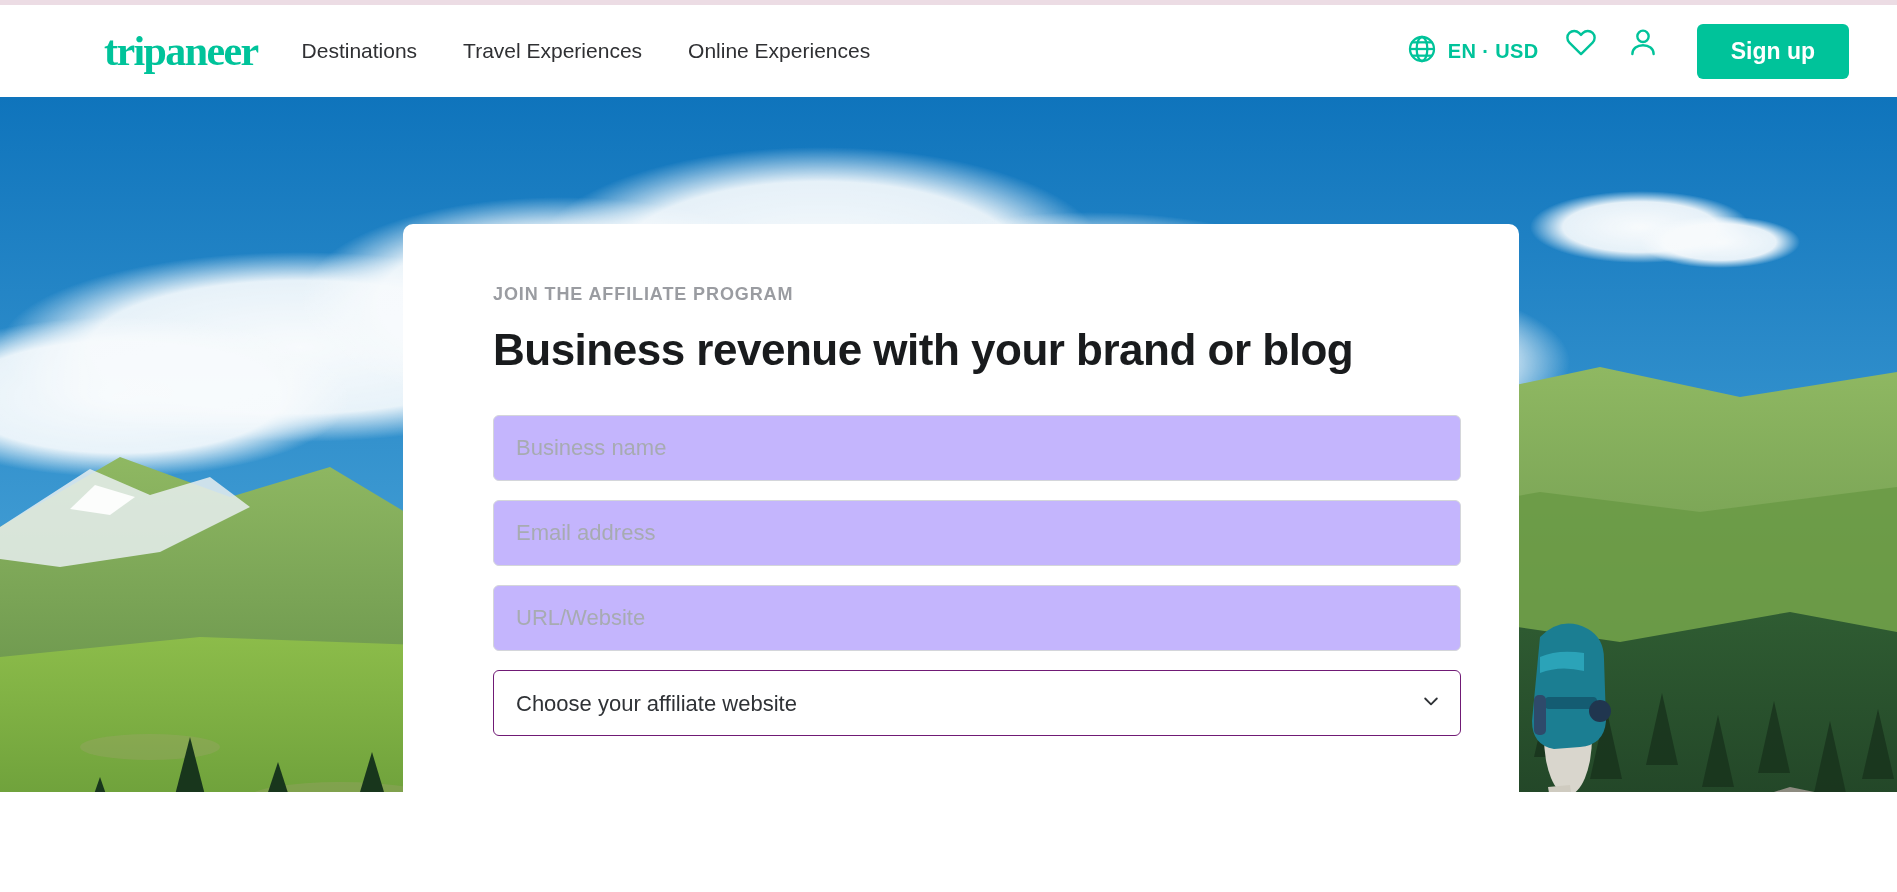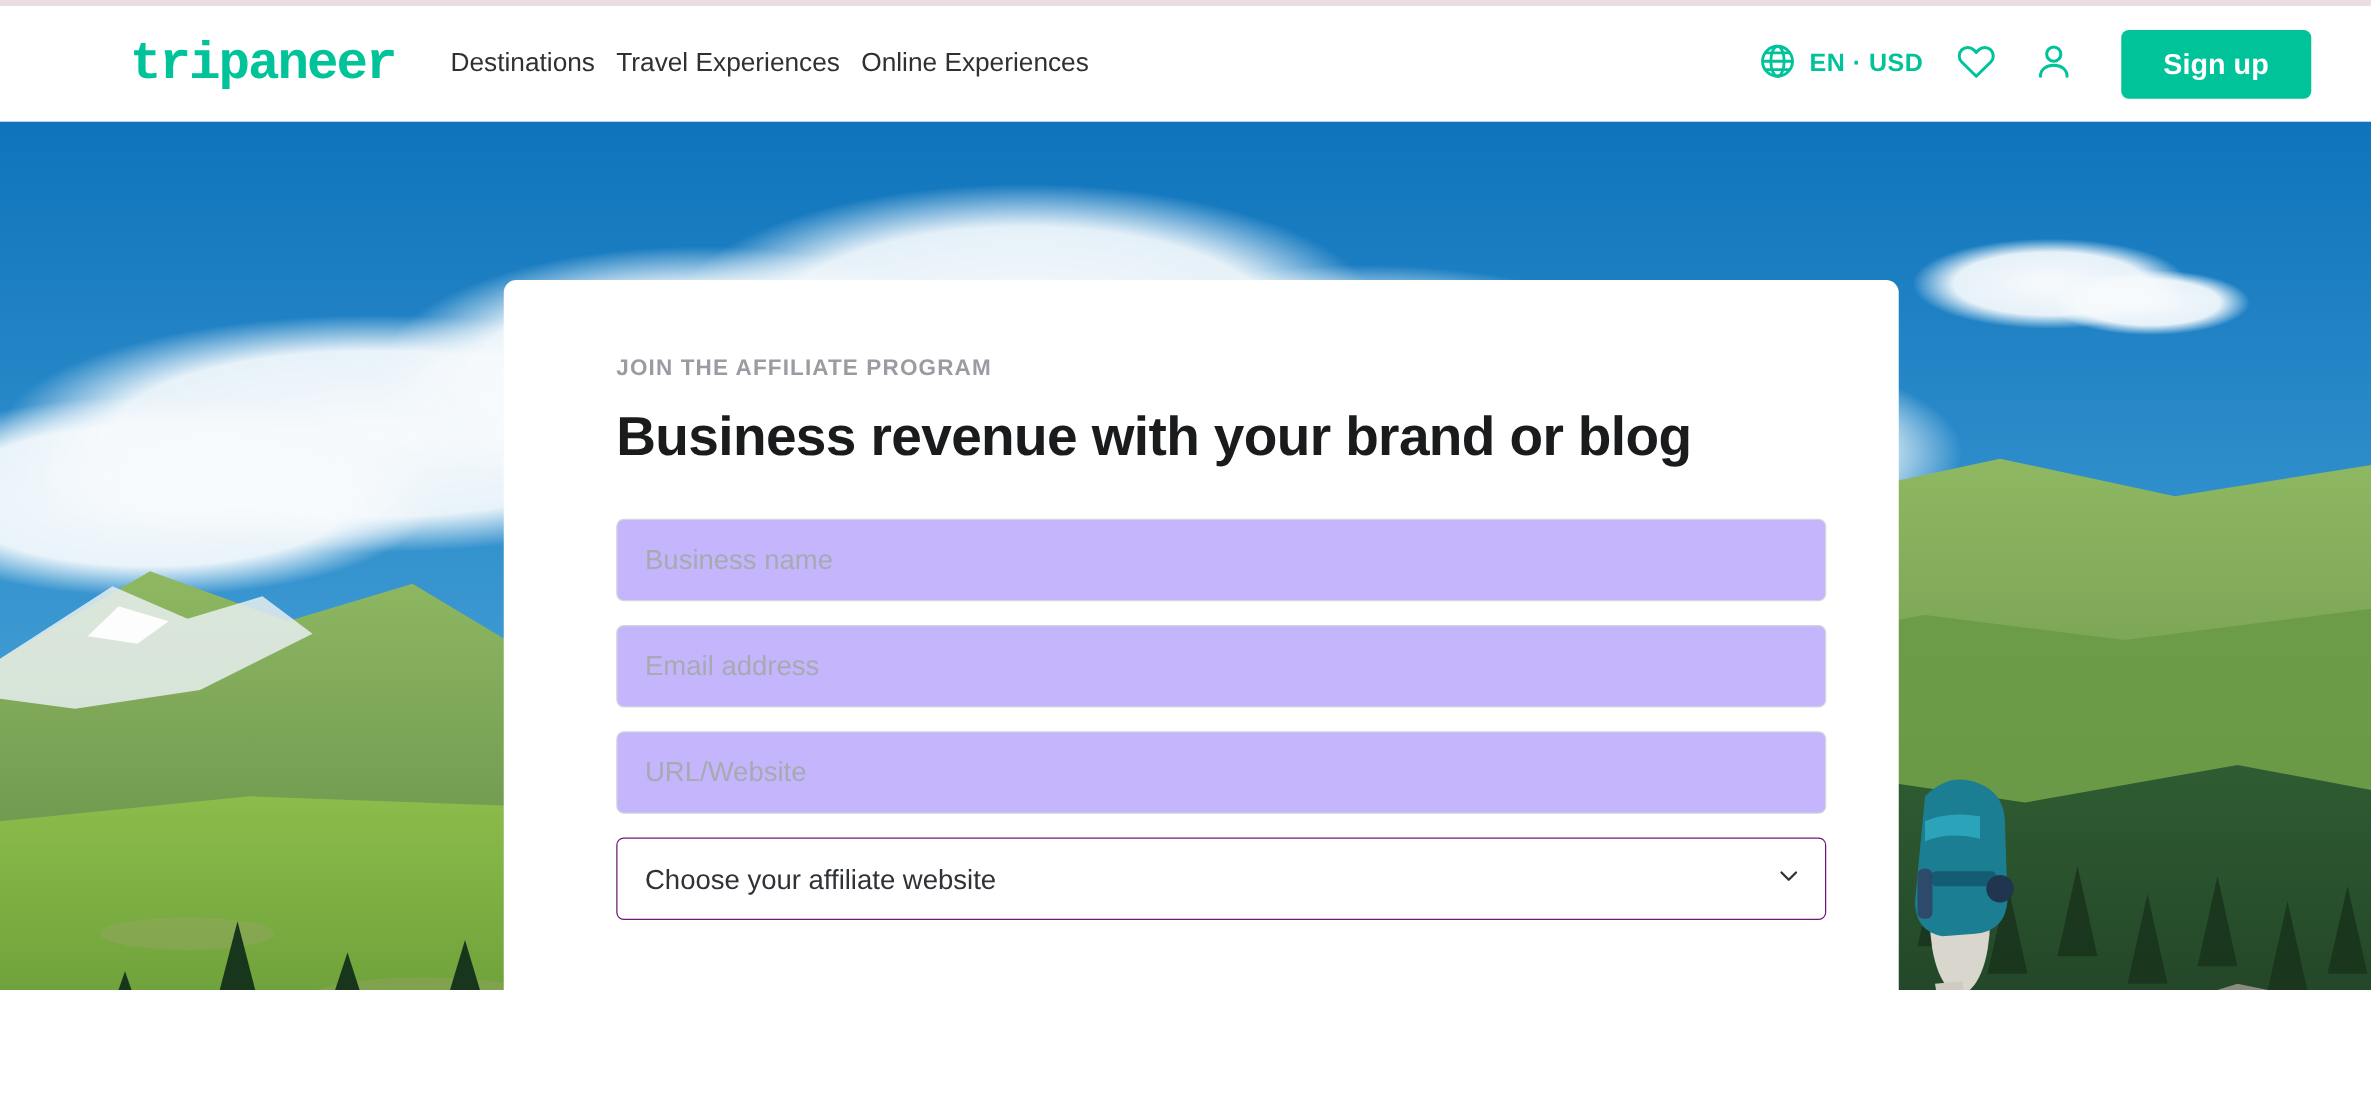--- a/index.html
+++ b/index.html
@@ -27,40 +27,39 @@
     align-items: center;
     padding: 0 48px 0 104px;
     position: relative;
     z-index: 30;
   }
   .logo {
     font-size: 42px;
     font-weight: 700;
     letter-spacing: -1.6px;
     color: #00c39a;
-    font-family: Liberation Mono, monospace;
+    font-family: Liberation Serif, serif;
     line-height: 1;
     margin-right: 44px;
     white-space: nowrap;
   }
   .nav {
     display: flex;
     align-items: center;
-    gap: 17px;
+    gap: 46px;
   }
   .nav-item {
     font-size: 21px;
     color: #2f3033;
     white-space: nowrap;
     cursor: pointer;
   }
   .header-right {
     margin-left: auto;
     display: flex;
-    align-items: center;
     gap: 22px;
   }
   .lang-currency {
     display: flex;
     align-items: center;
     gap: 10px;
     cursor: pointer;
   }
   .lang-text {
     font-size: 20px;

